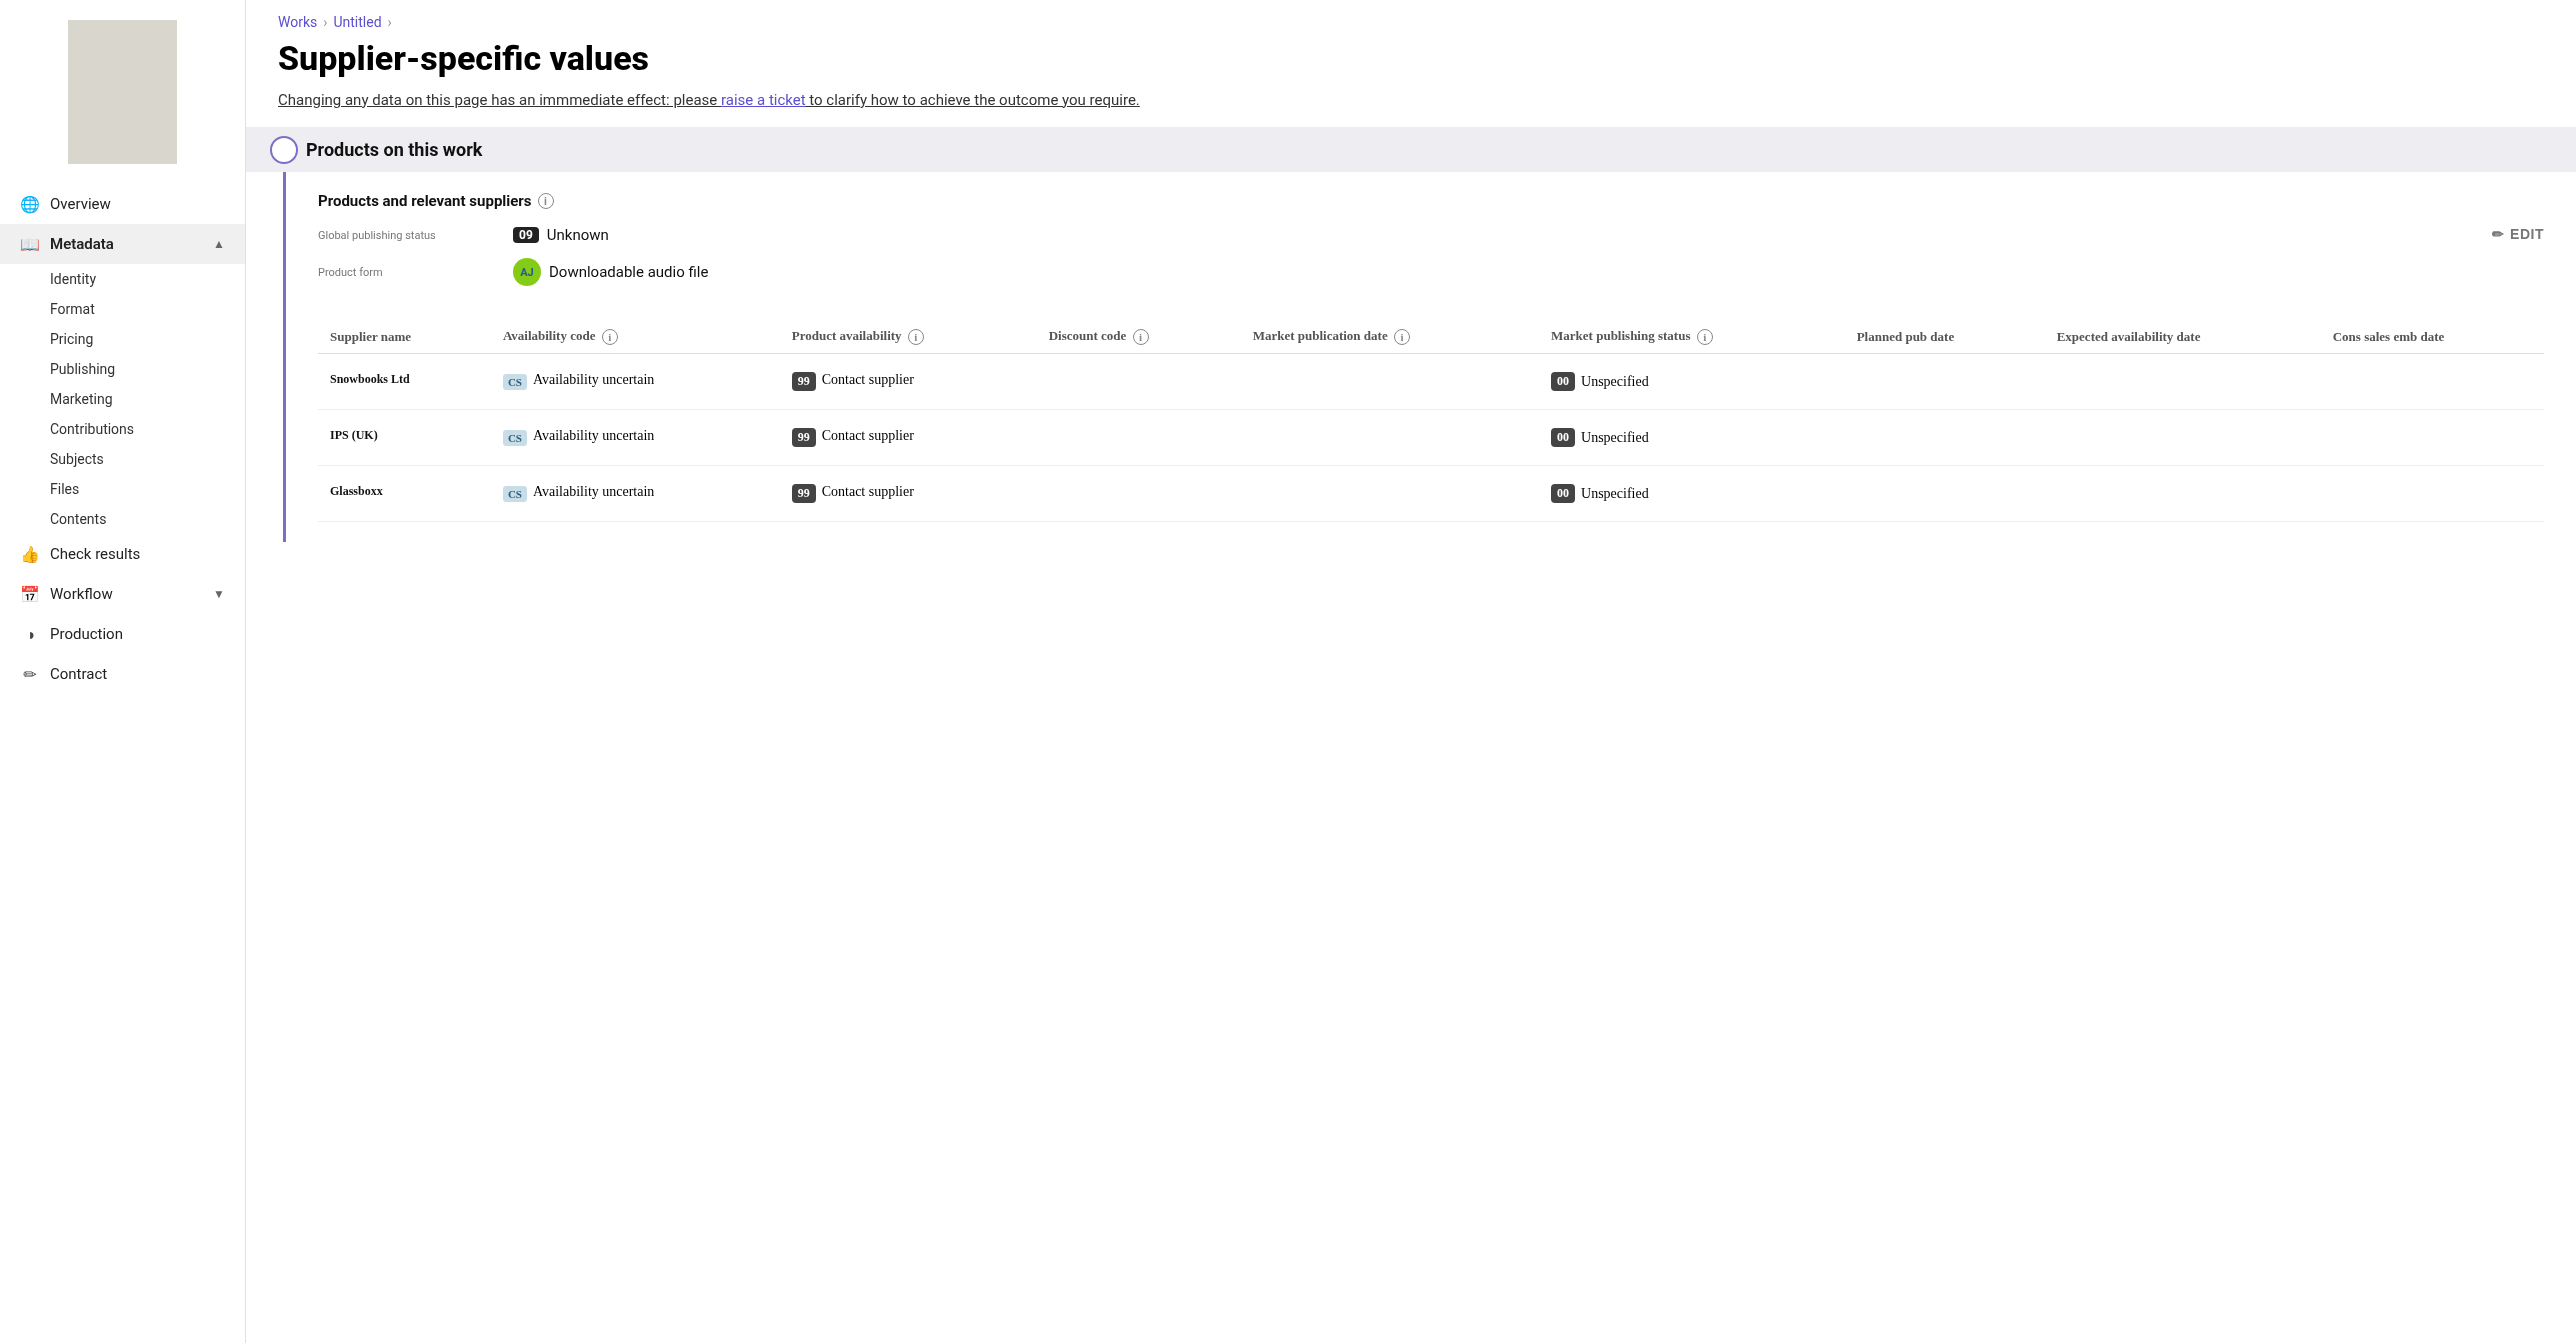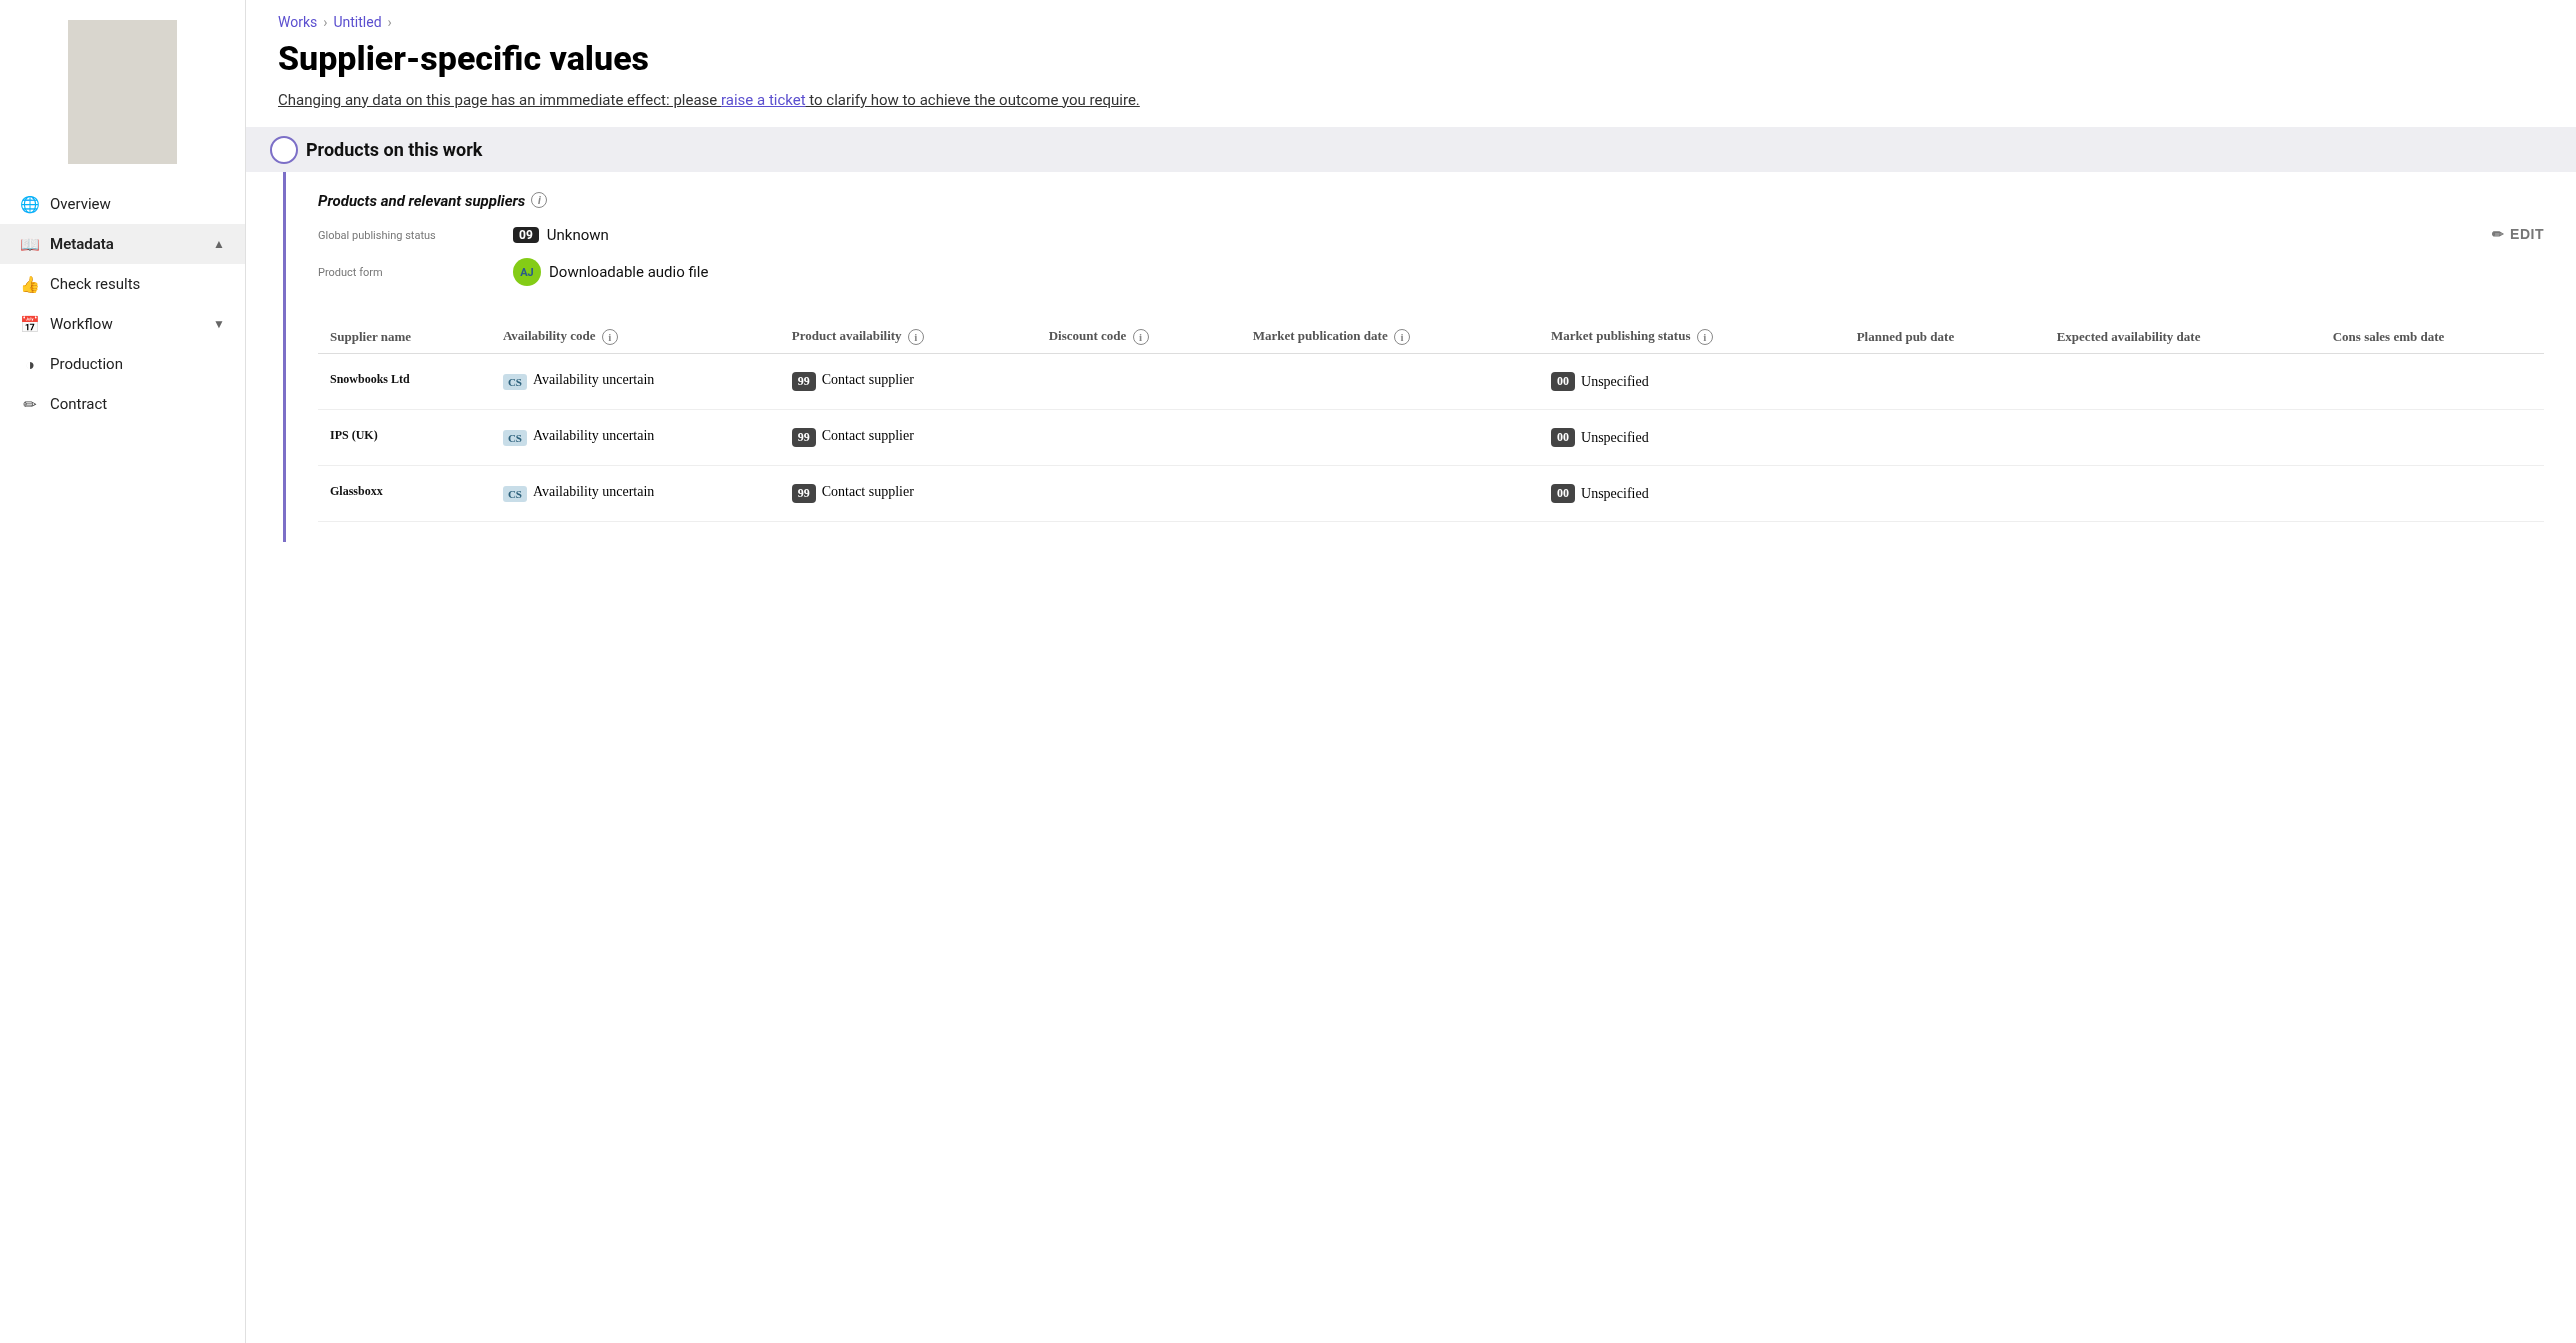--- a/index.html
+++ b/index.html
@@ -163,22 +163,22 @@
       border-left: 3px solid #7c6fc7;
       margin-left: 37px;
     }
 
     .subsection-title {
       font-size: 15px;
       font-weight: 700;
       color: #111;
       margin-bottom: 16px;
       display: flex;
+      align-items: center;
       gap: 6px;
-      font-style: italic;
     }
 
     .info-icon {
       width: 16px;
       height: 16px;
       border-radius: 50%;
       border: 1.5px solid #888;
       display: inline-flex;
       align-items: center;
       justify-content: center;
@@ -327,20 +327,31 @@
 
     <div class="nav-item">
       <span class="nav-icon">🌐</span>
       <span>Overview</span>
     </div>
 
     <div class="nav-item active">
       <span class="nav-icon">📖</span>
       <span>Metadata</span>
       <span class="chevron">▲</span>
+    </div>
+    <div class="sub-nav">
+      <span class="sub-nav-item">Identity</span>
+      <span class="sub-nav-item">Format</span>
+      <span class="sub-nav-item">Pricing</span>
+      <span class="sub-nav-item">Publishing</span>
+      <span class="sub-nav-item">Marketing</span>
+      <span class="sub-nav-item">Contributions</span>
+      <span class="sub-nav-item">Subjects</span>
+      <span class="sub-nav-item">Files</span>
+      <span class="sub-nav-item">Contents</span>
     </div>
 
     <div class="nav-item">
       <span class="nav-icon">👍</span>
       <span>Check results</span>
     </div>
 
     <div class="nav-item">
       <span class="nav-icon">📅</span>
       <span>Workflow</span>

